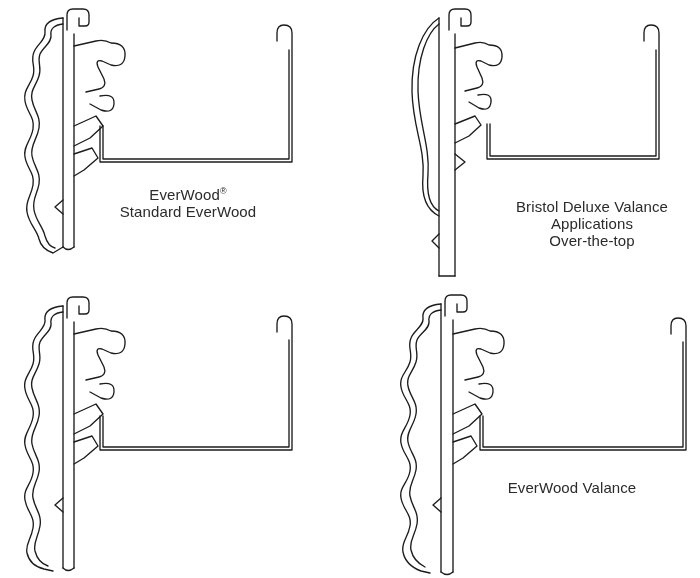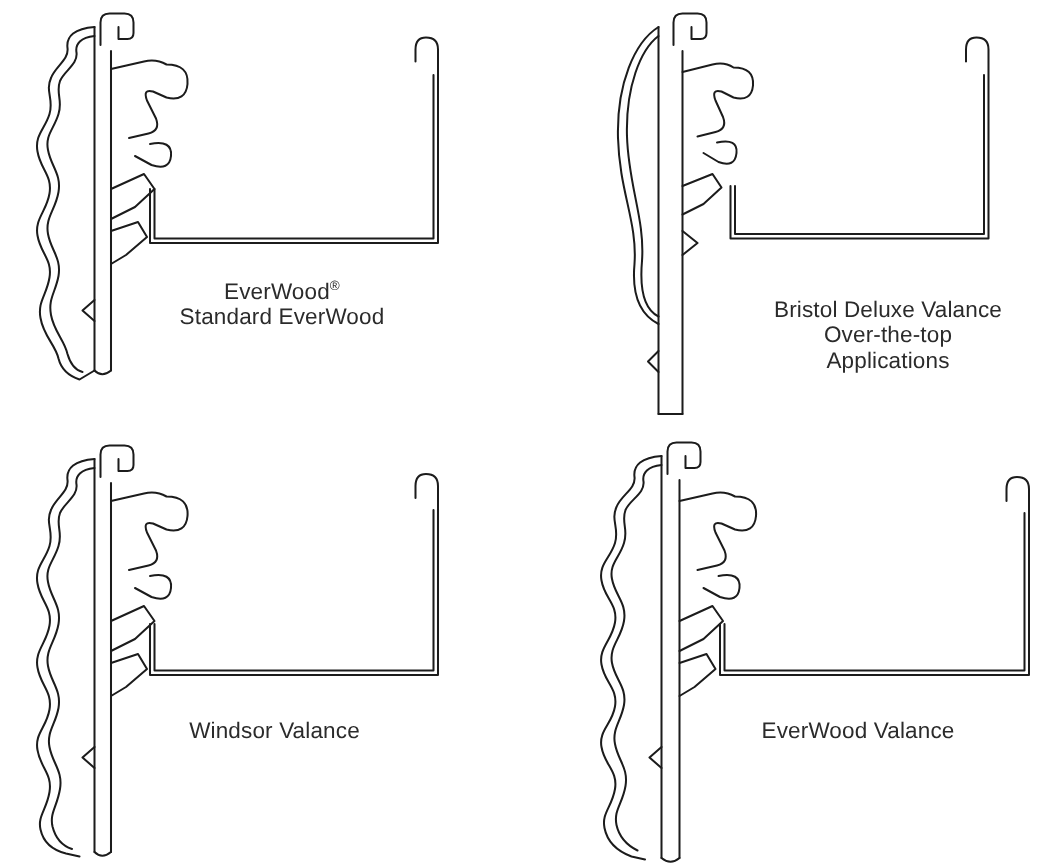--- a/index.html
+++ b/index.html
@@ -69,22 +69,22 @@
       <path d="M46 20 C34 29 24 54 25 87 C26 120 37 142 35 170 C33 193 38 203 46 207"></path>
       <path d="M62 44 L82 39 Q90 37 96 41 Q110 41 109 53 Q108 64 96 61 L88 57 Q81 55 84 63 L89 74 Q92 82 84 84 L72 87"></path>
       <path d="M85 91 Q99 88 98 98 Q97 108 86 104 L76 98"></path>
       <path d="M62 120 L82 112 L88 121 L76 132 L62 139"></path>
       <path d="M62 150 L72 158 L62 166"></path>
       <path d="M46 230 L39 237 L46 244"></path>
     </g>
   </svg>
   <figcaption class="caption cap2">
     <div class="cap-line">Bristol Deluxe Valance</div>
+    <div class="cap-line">Applications</div>
     <div class="cap-line">Over-the-top</div>
-    <div class="cap-line">Applications</div>
   </figcaption>
 </figure>
 
 <figure class="q3">
   <svg width="300" height="289" viewBox="0 0 300 289">
     <g>
       <path d="M269 44 L269 36 Q269 28 276 28 Q284 28 284 36 L284 162 L92 162 L92 128"></path>
       <path d="M281 52 L281 159 L95 159 L95 128"></path>
     </g>
     <g>
@@ -94,23 +94,20 @@
       <path d="M55 280 Q60 285 66 280"></path>
       <path d="M55 18 C42 19 36 24 37 32 C38 40 29 44 26 52 C22 61 28 66 25 76 C22 86 15 90 17 101 C19 113 27 117 25 129 C23 141 15 146 17 157 C19 169 27 173 25 185 C23 197 15 201 17 212 C19 224 27 228 25 240 C23 252 17 256 19 265 C21 274 28 279 36 281 L45 283"></path>
       <path d="M55 24 C46 25 42 29 43 35 C44 43 35 47 32 54 C29 62 34 67 31 76 C28 86 22 90 24 100 C26 111 33 116 31 128 C29 140 22 145 24 156 C26 167 33 172 31 184 C29 195 23 200 25 210 C27 221 34 226 32 238 C30 250 25 254 27 263 C29 271 34 276 40 278"></path>
       <path d="M66 46 L88 41 Q96 39 103 43 Q118 43 117 56 Q116 68 103 65 L94 61 Q87 59 90 67 L96 79 Q99 87 91 89 L78 92"></path>
       <path d="M92 96 Q107 93 106 104 Q105 114 93 110 L82 104"></path>
       <path d="M66 126 L88 116 L95 126 L82 138 L66 146"></path>
       <path d="M66 154 L84 148 L90 158 L76 170 L66 176"></path>
       <path d="M55 210 L47 217 L55 224"></path>
     </g>
   </svg>
-  <figcaption class="caption cap3">
-    <div class="cap-line">Windsor Valance</div>
-  </figcaption>
 </figure>
 
 <figure class="q4">
   <svg width="312" height="286" viewBox="0 0 312 286">
     <g>
       <path d="M288 42 L288 34 Q288 26 295 26 Q303 26 303 34 L303 158 L97 158 L97 124"></path>
       <path d="M300 50 L300 155 L100 155 L100 124"></path>
     </g>
     <g>
       <path d="M62 24 L62 9 Q62 3 68 3 L78 3 Q84 3 84 9 L84 16 Q84 20 80 20 L74 20 L74 12"></path>

